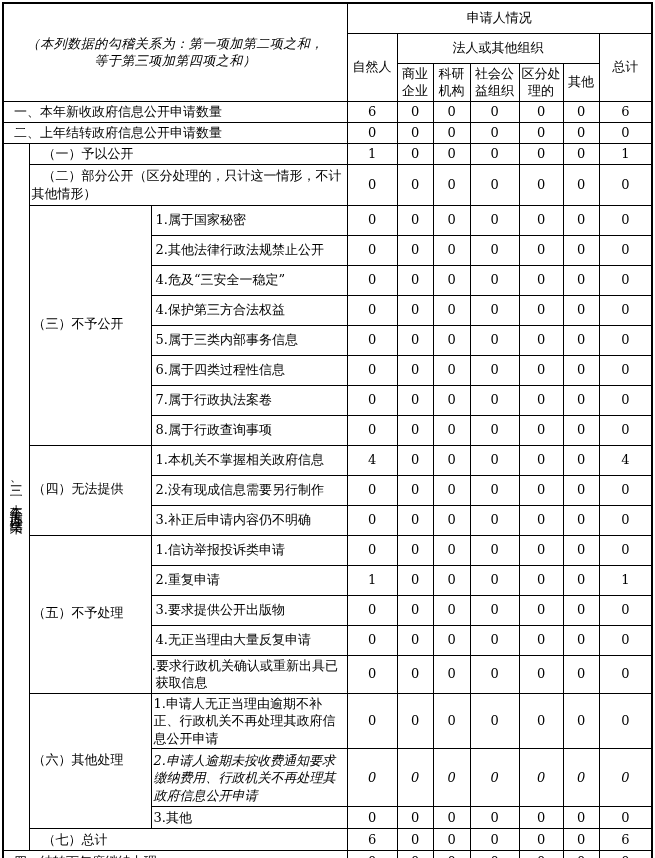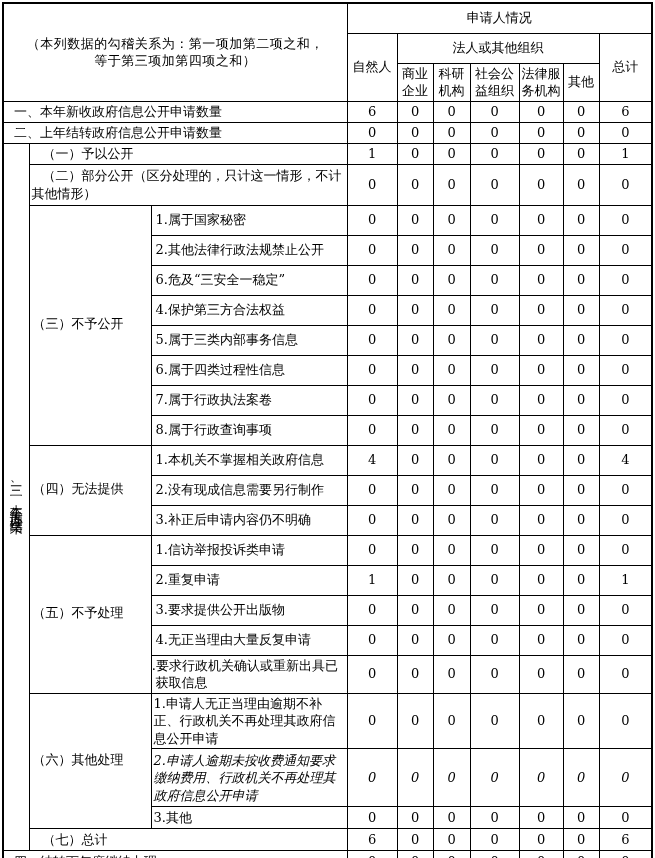--- a/index.html
+++ b/index.html
@@ -24,20 +24,21 @@
     text-align: center;
     vertical-align: middle;
     padding: 1px 2px;
     overflow: hidden;
     word-break: break-all;
   }
   .note {
     white-space: pre-line;
     text-align: center;
     letter-spacing: 0.5px;
+    font-style: italic;
   }
   .hdr { text-align: center; margin-top: 32px; }
   .lbl { text-align: left; }
   .ind  { padding-left: 10px; }          
   .sub  { text-indent: 11px; } 
   .grp  { padding-left: 3px; text-indent: 0; font-family: Liberation Mono, monospace; }    
   .item { padding-left: 4px; margin-left: 47px; }
   .hang { text-indent: -12px; }
   .tight{ padding-left: 2px; padding-right: 1px; }
   .vertcell { padding: 0; text-align: center; }
@@ -82,21 +83,21 @@
   </tr>
   <tr class="h30">
     <td class="hdr" rowspan="2">自然人</td>
     <td class="hdr" colspan="5">法人或其他组织</td>
     <td class="hdr" rowspan="2">总计</td>
   </tr>
   <tr class="h36">
     <td class="hdr">商业企业</td>
     <td class="hdr">科研机构</td>
     <td class="hdr">社会公益组织</td>
-    <td class="hdr">法律服务机构</td>
+    <td class="hdr">区分处理的</td>
     <td class="hdr">其他</td>
   </tr>
 
   <tr class="h21">
     <td class="lbl ind" colspan="3">一、本年新收政府信息公开申请数量</td>
   <td class="v">6</td>
         <td class="v">0</td>
         <td class="v">0</td>
         <td class="v">0</td>
         <td class="v">0</td>
@@ -151,21 +152,21 @@
     <td class="lbl item">2.其他法律行政法规禁止公开</td>
   <td class="v">0</td>
         <td class="v">0</td>
         <td class="v">0</td>
         <td class="v">0</td>
         <td class="v">0</td>
         <td class="v">0</td>
         <td class="v">0</td>
       </tr>
   <tr class="h30">
-    <td class="lbl item">6.危及“三安全一稳定”</td>
+    <td class="lbl item">4.危及“三安全一稳定”</td>
   <td class="v">0</td>
         <td class="v">0</td>
         <td class="v">0</td>
         <td class="v">0</td>
         <td class="v">0</td>
         <td class="v">0</td>
         <td class="v">0</td>
       </tr>
   <tr class="h30">
     <td class="lbl item">4.保护第三方合法权益</td>

